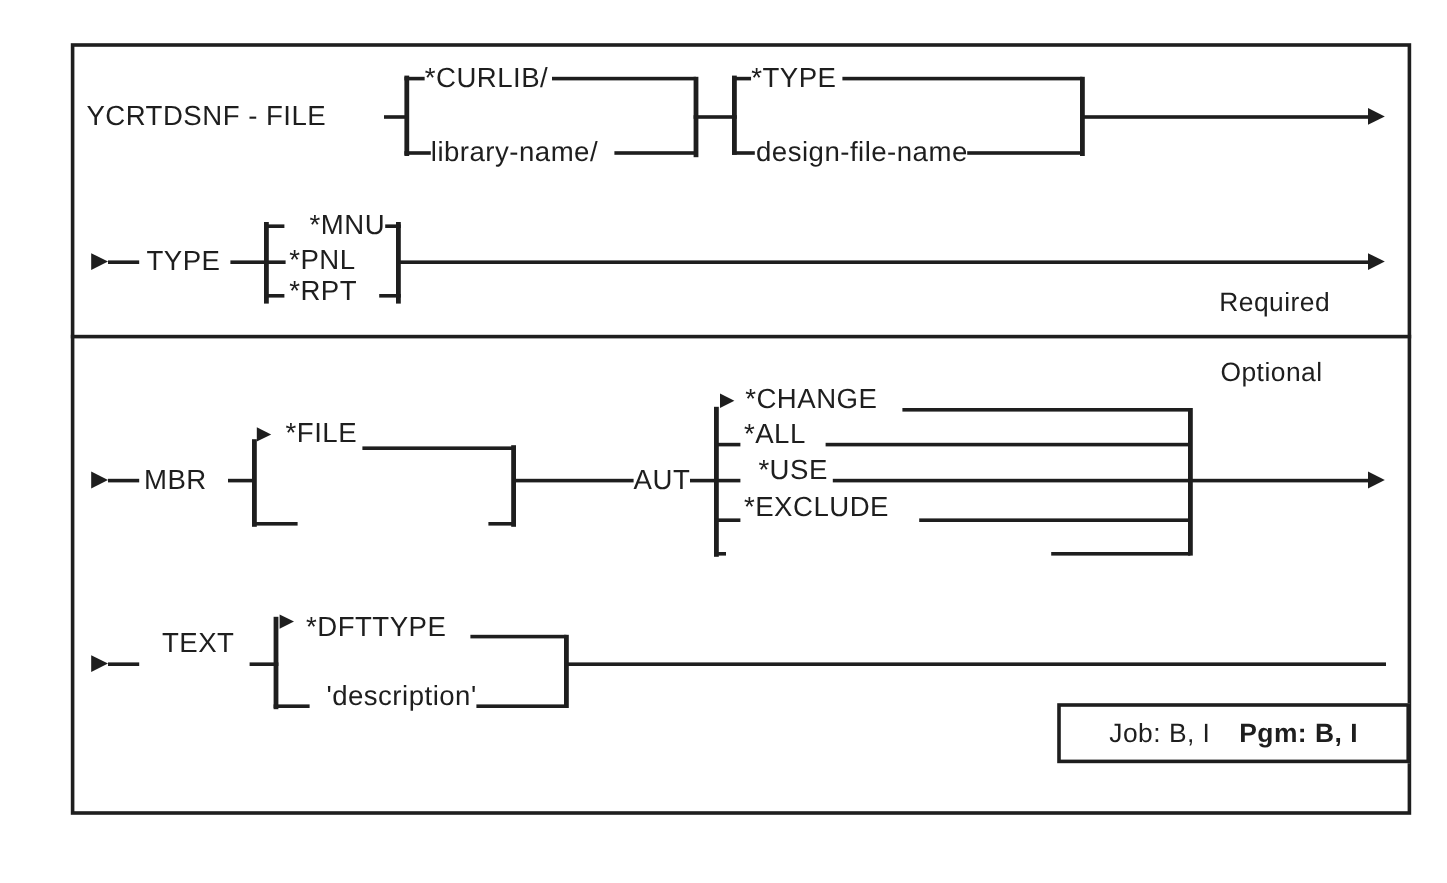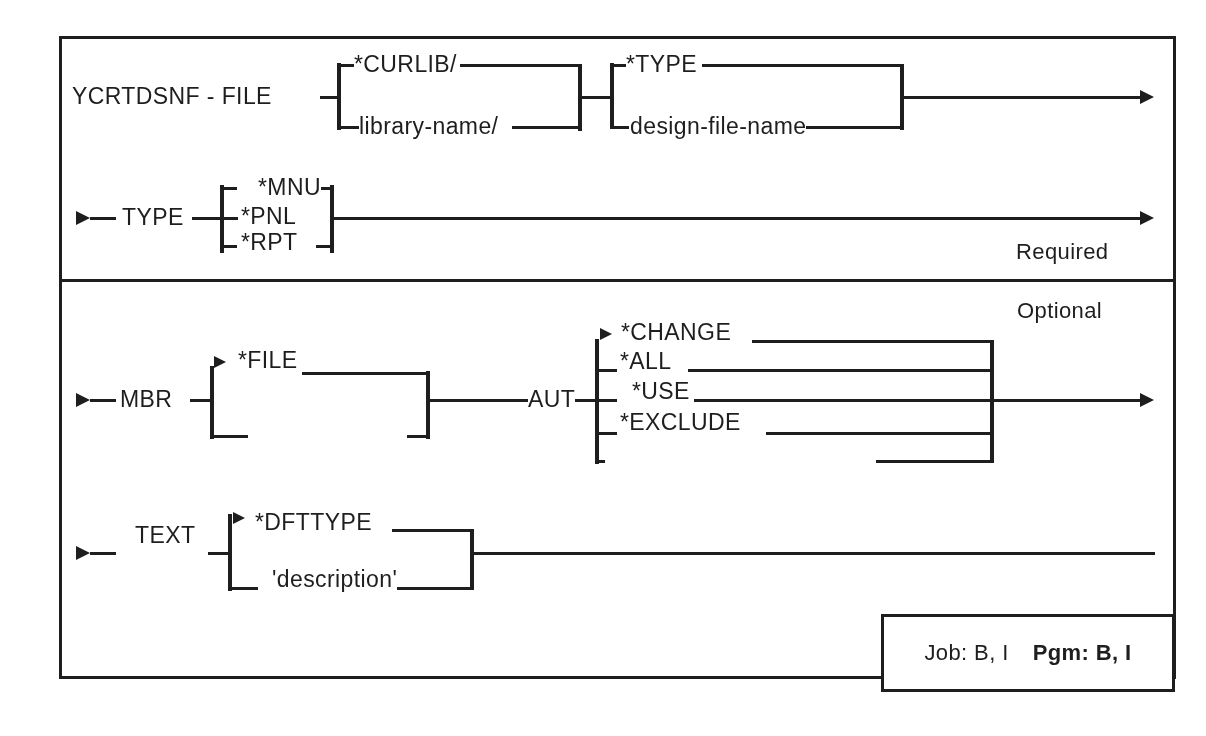--- a/index.html
+++ b/index.html
@@ -120,18 +120,18 @@
   <div class="v" style="left:228px;top:514px;height:77px;"></div>
   <div class="dar" style="left:233px;top:512px;"></div>
   <div class="t" style="left:255px;top:523px;">*DFTTYPE</div>
   <div class="h" style="left:392px;top:529px;width:80px;"></div>
   <div class="h" style="left:228px;top:587px;width:30px;"></div>
   <div class="t" style="left:272px;top:580px;">'description'</div>
   <div class="h" style="left:394px;top:587px;width:78px;"></div>
   <div class="v" style="left:470px;top:529px;height:61px;"></div>
   <div class="h" style="left:472px;top:552px;width:683px;"></div>
 
-  <div id="jobbox" class="box" style="left:881px;top:614px;width:294px;height:78px;">
+  <div id="jobbox" class="box" style="left:881px;top:586px;width:294px;height:50px;">
     <span class="t lbl" style="position:static;transform:none;">Job: B, I</span>
     <span class="t lbl" style="position:static;transform:none;font-weight:bold;">Pgm: B, I</span>
   </div>
 
 </div>
 
 </body></html>

